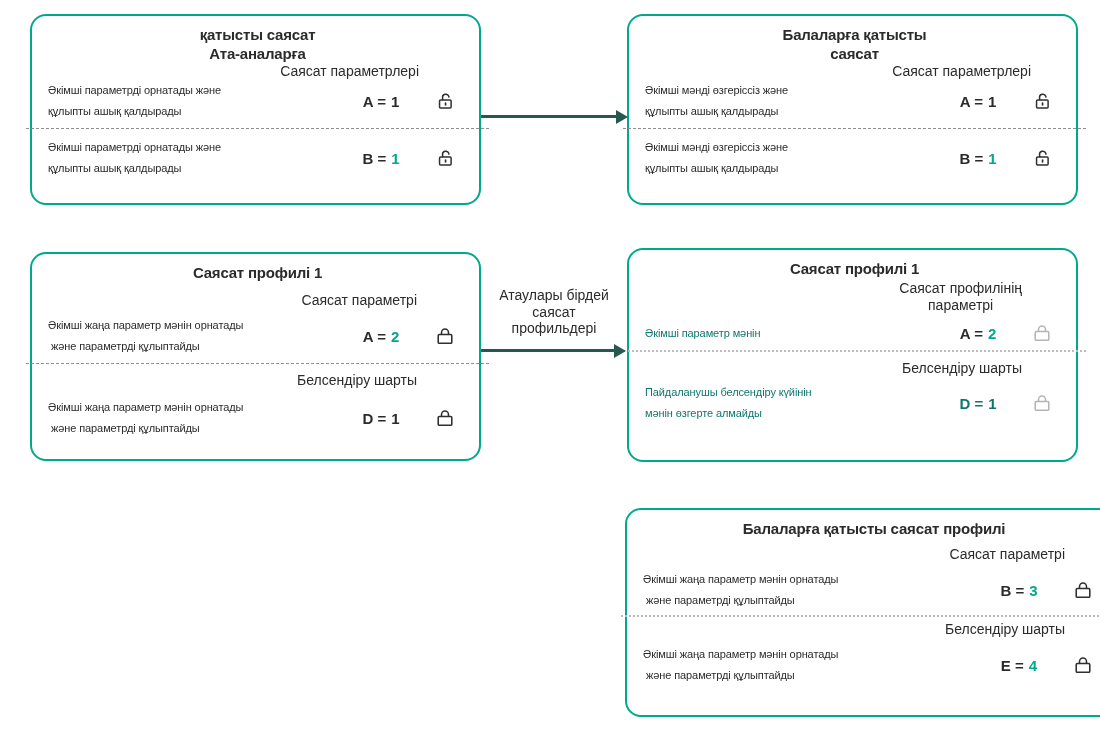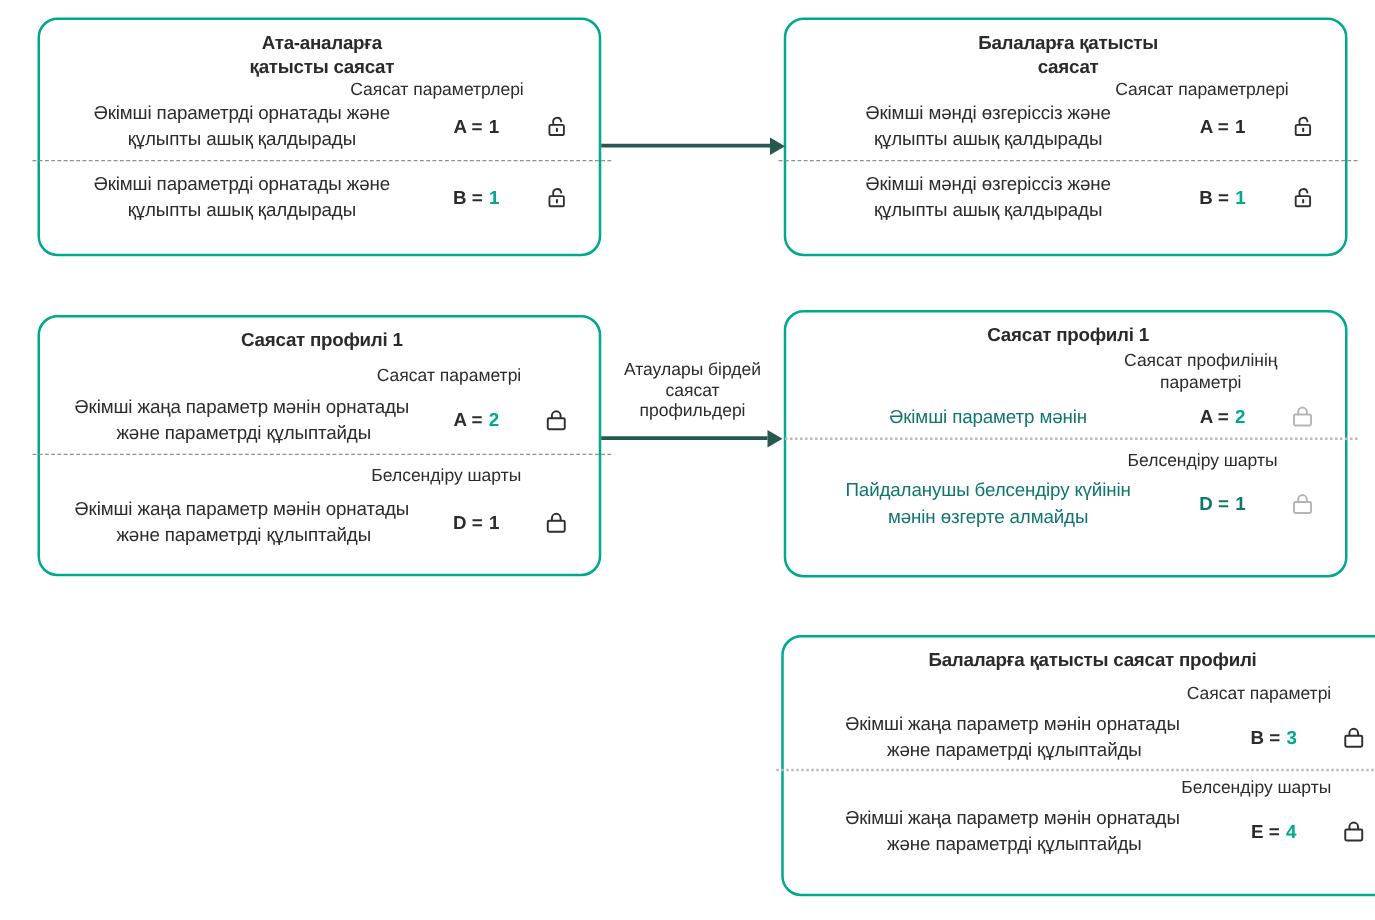--- a/index.html
+++ b/index.html
@@ -4,21 +4,21 @@
 <style>
   html,body{margin:0;padding:0;background:#ffffff;}
   body{font-family:"Liberation Sans", sans-serif;color:#2b2b2b;}
   .canvas{position:relative;width:1100px;height:736px;background:#ffffff;overflow:hidden;}
 
   .box{position:absolute;box-sizing:border-box;background:#fff;border:2.5px solid #00a88e;
        border-radius:16px;display:flex;flex-direction:column;padding:9px 12px 8px 16px;}
   .box-title{font-weight:700;font-size:15px;line-height:19px;text-align:center;letter-spacing:-0.2px;}
   .section-header{font-size:14px;line-height:17px;align-self:flex-end;text-align:center;white-space:nowrap;}
   .row{display:flex;align-items:center;}
-  .row-text{flex:1;font-size:15px;line-height:21px;letter-spacing:-0.1px;white-space:nowrap;text-align:center;}
+  .row-text{flex:1;font-size:11px;line-height:21px;letter-spacing:-0.1px;white-space:nowrap;}
   .row-text .l2{padding-left:3px;}
   .row-value{width:84px;display:flex;justify-content:center;align-items:baseline;gap:5px;
              font-weight:700;font-size:15px;white-space:nowrap;}
   .row-lock{width:44px;display:flex;justify-content:center;align-items:center;color:#2f2f2f;}
   .divider{height:0;border-top:1.5px dashed #8f8f8f;margin:6px -22px 8px -22px;}
   .divider.dotted{border-top:2px dotted #bcbcbc;}
   .teal{color:#00a88e;}
   .gray-text{color:#0f766e;}
   .gray-lock{color:#b5b5b5;}
 
@@ -51,22 +51,22 @@
                font-size:14px;line-height:16.5px;}
   svg{display:block;}
 </style>
 </head>
 <body>
 
 <div class="canvas">
 
   <div class="box b1">
     <div class="box-title">
+      <div>қатысты саясат</div>
       <div>Ата-аналарға</div>
-      <div>қатысты саясат</div>
     </div>
     <div class="section-header sh1">Саясат параметрлері</div>
     <div class="row r1">
       <div class="row-text">
         <div>Әкімші параметрді орнатады және</div>
         <div>құлыпты ашық қалдырады</div>
       </div>
       <div class="row-value">
         <span>A =</span>
         <span>1</span>

